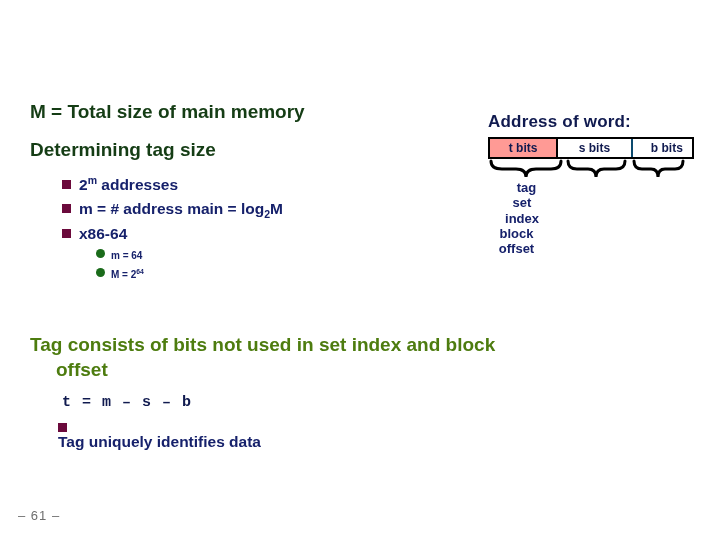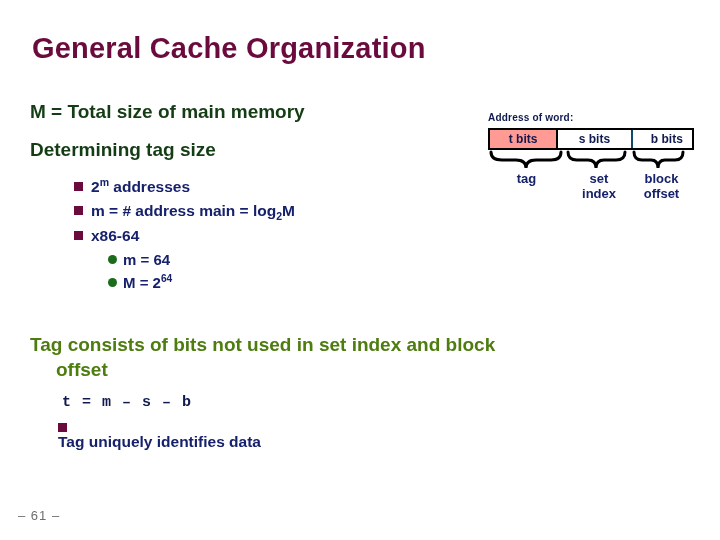--- a/index.html
+++ b/index.html
@@ -44,21 +44,21 @@
 
   .lvl1 {
     font-size: 19px;
     font-weight: bold;
     color: #153d15;
     line-height: 1.28;
     margin-bottom: 14px;
   }
 
   .bullets {
-    margin: 16px;
+    margin: 4px;
     padding: 0;
     list-style: none;
   }
 
   .b2 {
     display: flex;
     align-items: baseline;
     font-size: 15.5px;
     font-weight: bold;
     color: #16216b;
@@ -71,21 +71,21 @@
     height: 9px;
     background: #6b0a3c;
     margin-right: 8px;
     position: relative;
     top: -1px;
   }
 
   .b3 {
     display: flex;
     align-items: baseline;
-    font-size: 15px;
+    font-size: 10px;
     font-weight: bold;
     color: #16216b;
     line-height: 1.0;
     margin: 0 0 8px 62px;
   }
   .b3 .dot {
     flex: 0 0 auto;
     width: 9px;
     height: 9px;
     border-radius: 50%;
@@ -144,21 +144,21 @@
   }
 
   
   .addr-diagram {
     position: absolute;
     left: 488px;
     top: 112px;
     width: 206px;
   }
   .addr-caption {
-    font-size: 10px;
+    font-size: 17px;
     font-weight: bold;
     color: #101a4f;
     margin-bottom: 5px;
     letter-spacing: 0.2px;
   }
   .addr-row {
     display: flex;
     height: 22px;
     border: 2px solid #000000;
     box-sizing: border-box;
@@ -182,20 +182,21 @@
     position: relative;
     height: 20px;
     width: 206px;
   }
   .brace-row svg { display: block; }
 
   .label-row {
     display: flex;
     margin-top: 1px;
     width: 206px;
+    flex-direction: column;
   }
   .lbl {
     text-align: center;
     font-size: 13px;
     font-weight: bold;
     color: #16216b;
     line-height: 1.18;
     box-sizing: border-box;
   }
   .lbl-t { width: 77px; }
@@ -210,21 +211,20 @@
     font-size: 13px;
     color: #6e6e6e;
     letter-spacing: 1px;
   }
 </style>
 </head>
 <body>
 
 <div class="slide">
 
-  <div class="slide-title">General Cache Organization</div>
 
   <div class="body-col">
 
     <div class="lvl1">M = Total size of main memory</div>
     <div class="lvl1">Determining tag size</div>
 
     <ul class="bullets">
 
       <li class="b2">
         <span class="mark"></span>

